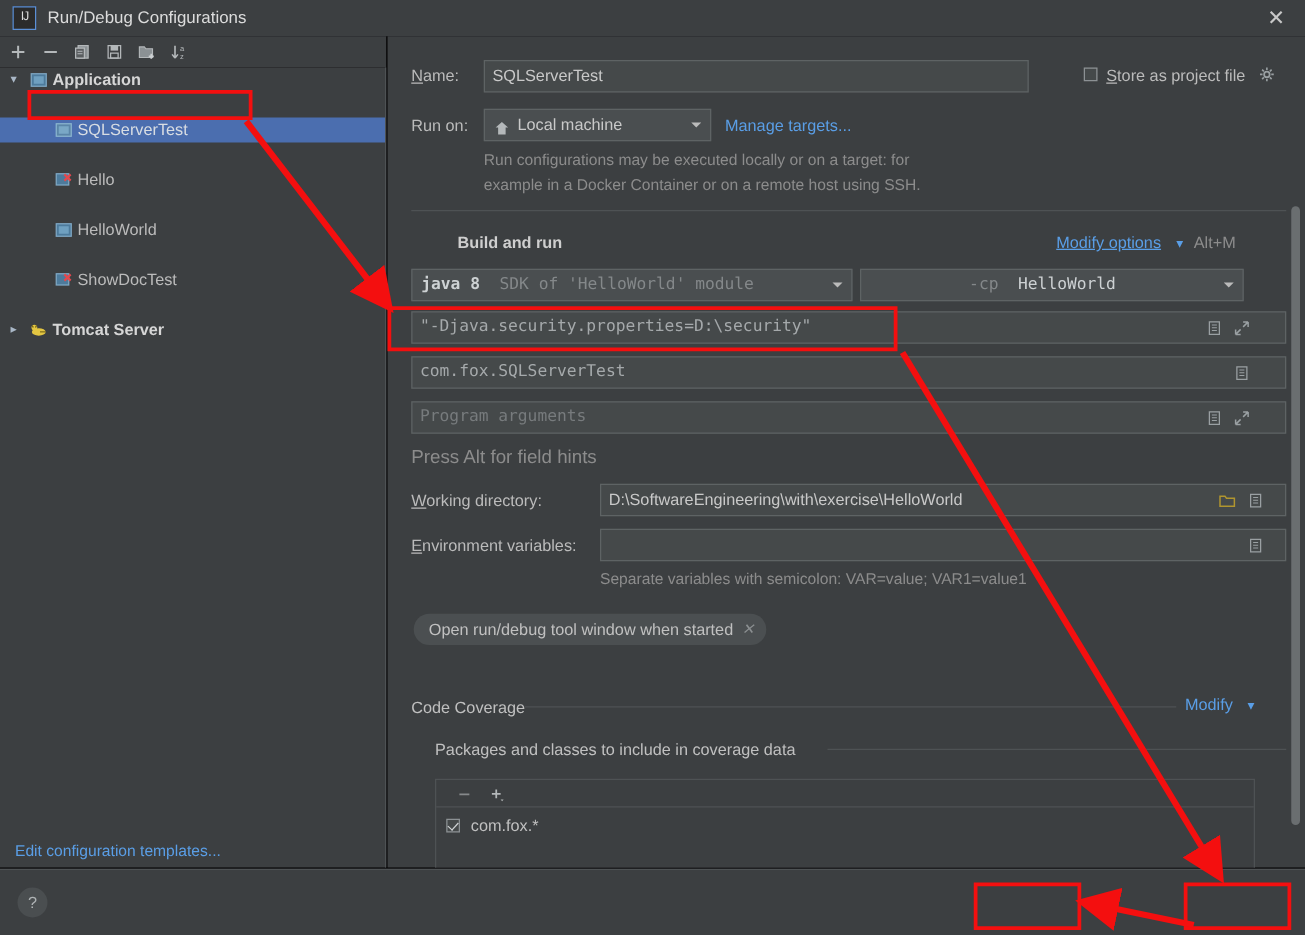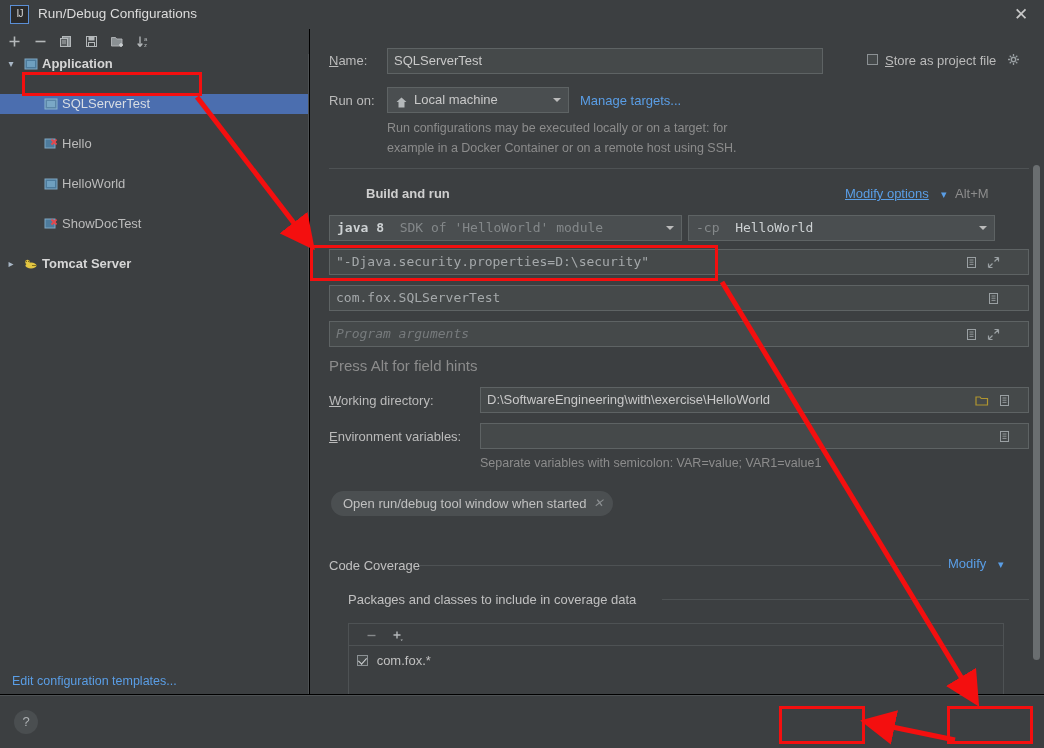--- a/index.html
+++ b/index.html
@@ -240,21 +240,21 @@
     <div class="sec-title" style="left:19px;top:157px;margin-left:37px;">Build and run</div>
     <div class="lbl link" style="left:535px;top:157px;text-decoration:underline;">Modify options</div>
     <div class="lbl" style="left:631px;top:159px;font-size:11px;color:#5a9ee6;">▾</div>
     <div class="lbl muted" style="left:645px;top:157px;">Alt+M</div>
 
     <div class="combo mono" style="left:19px;top:186px;width:353px;">
       <span style="color:#cdd1d3;font-weight:bold;">java 8</span>
       <span style="color:#84888a;">&nbsp;</span><span style="color:#84888a;text-align:center;">SDK of 'HelloWorld' module</span>
       <i class="arw"></i>
     </div>
-    <div class="combo mono" style="left:378px;top:186px;width:307px;">
+    <div class="combo mono" style="left:378px;top:186px;width:307px;text-align:center;">
       <span style="color:#84888a;">-cp</span>
       <span>&nbsp;</span><span style="color:#cdd1d3;">HelloWorld</span>
       <i class="arw"></i>
     </div>
 
     <div class="field mono" style="left:19px;top:220px;width:700px;color:#a5a9ab;">"-Djava.security.properties=D:\security"</div>
     <div class="fic" style="left:655px;top:227px;">
       <svg width="13" height="13" viewBox="0 0 13 13">
           <rect x="2.5" y="1.5" width="8" height="10" fill="none" stroke="#9aa0a3"></rect>
           <path d="M4.5 4h4M4.5 6.2h4M4.5 8.4h4" stroke="#9aa0a3" stroke-width="0.9"></path>
@@ -267,21 +267,21 @@
     </div>
 
     <div class="field mono" style="left:19px;top:256px;width:700px;color:#a5a9ab;">com.fox.SQLServerTest</div>
     <div class="fic" style="left:677px;top:263px;">
       <svg width="13" height="13" viewBox="0 0 13 13">
           <rect x="2.5" y="1.5" width="8" height="10" fill="none" stroke="#9aa0a3"></rect>
           <path d="M4.5 4h4M4.5 6.2h4M4.5 8.4h4" stroke="#9aa0a3" stroke-width="0.9"></path>
         </svg>
     </div>
 
-    <div class="field mono ph" style="left:19px;top:292px;width:700px;font-style:italic;">Program arguments</div>
+    <div class="field mono ph" style="left:19px;top:292px;width:700px;">Program arguments</div>
     <div class="fic" style="left:655px;top:299px;">
       <svg width="13" height="13" viewBox="0 0 13 13">
           <rect x="2.5" y="1.5" width="8" height="10" fill="none" stroke="#9aa0a3"></rect>
           <path d="M4.5 4h4M4.5 6.2h4M4.5 8.4h4" stroke="#9aa0a3" stroke-width="0.9"></path>
         </svg>
     </div>
     <div class="fic" style="left:677px;top:299px;">
       <svg width="13" height="13" viewBox="0 0 13 13">
           <path d="M11.5 1.5h-4M11.5 1.5v4M11.5 1.5L7.5 5.5M1.5 11.5h4M1.5 11.5v-4M1.5 11.5L5.5 7.5" stroke="#9aa0a3" stroke-width="1.2" fill="none"></path>
         </svg>

